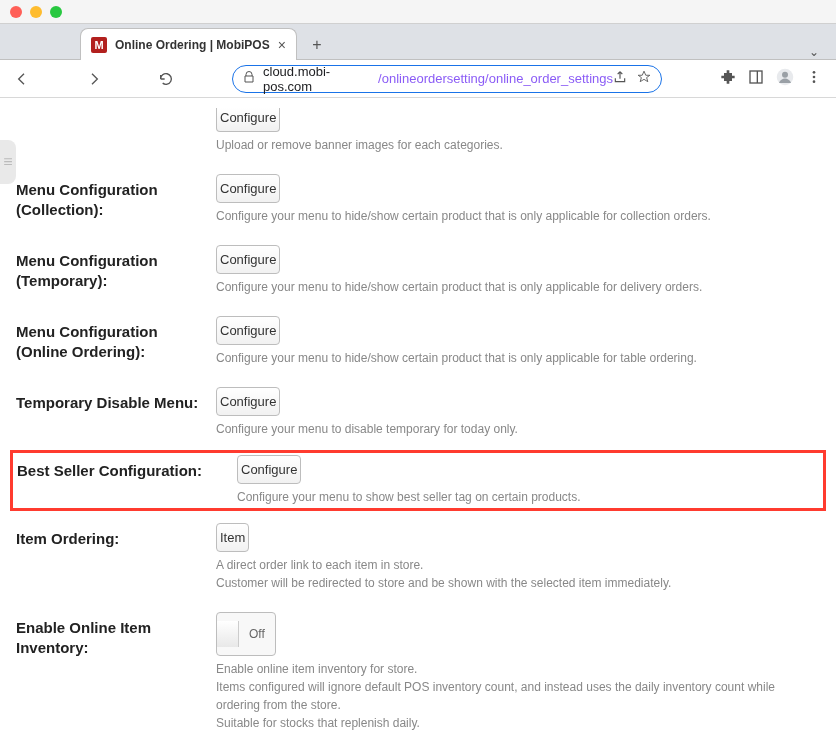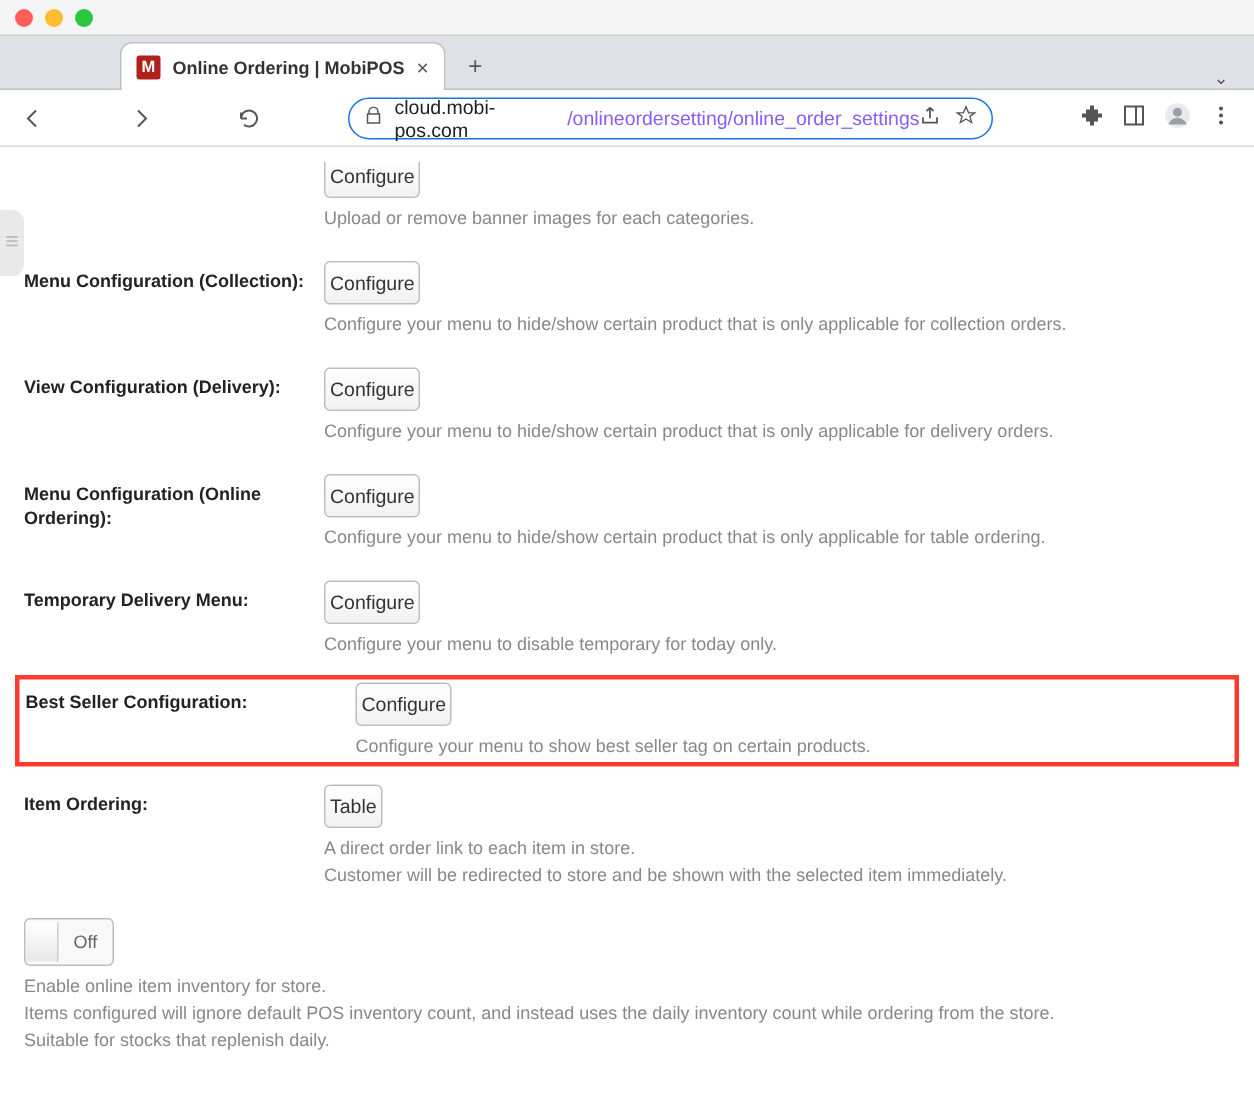--- a/index.html
+++ b/index.html
@@ -28,26 +28,26 @@
     .url-main { color:#202124; }
     .url-path { color:#8b5cf6; }
     .omnibox .trail { margin-left:auto; display:flex; align-items:center; gap:10px; color:#555;}
     .right-icons { display:flex; align-items:center; gap:12px; color:#555; padding:0 6px;}
     
     .left-grip { position:absolute; left:0; top:140px; width:16px; height:44px; background:#e9e9e9; border-top-right-radius:8px; border-bottom-right-radius:8px; display:flex; align-items:center; justify-content:center; color:#bbb; font-size:16px;}
     
     
     .content { padding: 0 16px 20px 16px; }
     .row { display:flex; align-items:flex-start; padding: 10px 0; }
-    .row-label { width:200px; padding-right:10px; font-weight:bold; font-size:12px; color:#222; padding-top:6px; line-height:1.3;}
+    .row-label { width:200px; padding-right:10px; font-weight:bold; font-size:15px; color:#222; padding-top:6px; line-height:1.3;}
     .row-body { flex:1; }
     .cfg-btn { display:inline-block; border:1px solid #bdbdbd; background:linear-gradient(#fff,#f1f1f1); border-radius:4px; padding:6px 3px; font-size:13px; color:#333; cursor:pointer; margin-bottom:4px;}
     .helptext { font-size:12px; color:#888; line-height:1.5; }
     
-    .toggle { display:inline-flex; align-items:center; border:1px solid #bdbdbd; border-radius:4px; height:32px; background:#f8f8f8; margin-bottom:4px; cursor:pointer; overflow:hidden;}
+    .toggle { display:inline-flex; align-items:center; border:1px solid #bdbdbd; border-radius:4px; height:44px; background:#f8f8f8; margin-bottom:4px; cursor:pointer; overflow:hidden;}
     .toggle .knob { width:22px; height:26px; background:linear-gradient(#fff,#e8e8e8); border-right:1px solid #ccc;}
     .toggle .state { padding:0 10px; font-size:12px; color:#666;}
     
     .highlight-box { border:3px solid #ff3b2f; padding:2px 4px; margin:2px -6px;gap:20px;}
     
     .partial-top .cfg-btn { border-top:none; border-top-left-radius:0; border-top-right-radius:0; padding-top:2px;}
   </style>
 </head>
 <body>
 
@@ -133,40 +133,41 @@
       <div class="helptext">Upload or remove banner images for each categories.</div>
     </div>
   </div>
 
   <div id="rows-container">
       <div class="row">
         <div class="row-label">Menu Configuration (Collection):</div>
         <div class="row-body"><span class="cfg-btn">Configure</span><div class="helptext">Configure your menu to hide/show certain product that is only applicable for collection orders.</div></div>
       </div>
       <div class="row">
-        <div class="row-label">View Configuration (Delivery):</div>
+        <div class="row-label">Menu Configuration (Temporary):</div>
         <div class="row-body"><span class="cfg-btn">Configure</span><div class="helptext">Configure your menu to hide/show certain product that is only applicable for delivery orders.</div></div>
       </div>
       <div class="row">
         <div class="row-label">Menu Configuration (Online Ordering):</div>
         <div class="row-body"><span class="cfg-btn">Configure</span><div class="helptext">Configure your menu to hide/show certain product that is only applicable for table ordering.</div></div>
       </div>
       <div class="row">
-        <div class="row-label">Temporary Delivery Menu:</div>
+        <div class="row-label">Temporary Disable Menu:</div>
         <div class="row-body"><span class="cfg-btn">Configure</span><div class="helptext">Configure your menu to disable temporary for today only.</div></div>
       </div>
       <div class="row highlight-box">
         <div class="row-label">Best Seller Configuration:</div>
         <div class="row-body"><span class="cfg-btn">Configure</span><div class="helptext">Configure your menu to show best seller tag on certain products.</div></div>
       </div>
       <div class="row">
         <div class="row-label">Item Ordering:</div>
-        <div class="row-body"><span class="cfg-btn">Table</span><div class="helptext">A direct order link to each item in store.<br>Customer will be redirected to store and be shown with the selected item immediately.</div></div>
+        <div class="row-body"><span class="cfg-btn">Item</span><div class="helptext">A direct order link to each item in store.<br>Customer will be redirected to store and be shown with the selected item immediately.</div></div>
       </div>
       <div class="row">
+        <div class="row-label">Enable Online Item Inventory:</div>
         <div class="row-body"><div class="toggle">
             <div class="knob"></div>
             <div class="state">Off</div>
           </div><div class="helptext">Enable online item inventory for store.<br>Items configured will ignore default POS inventory count, and instead uses the daily inventory count while ordering from the store.<br>Suitable for stocks that replenish daily.</div></div>
       </div>
       <div class="row"></div>
     </div>
 
 </div>
 

